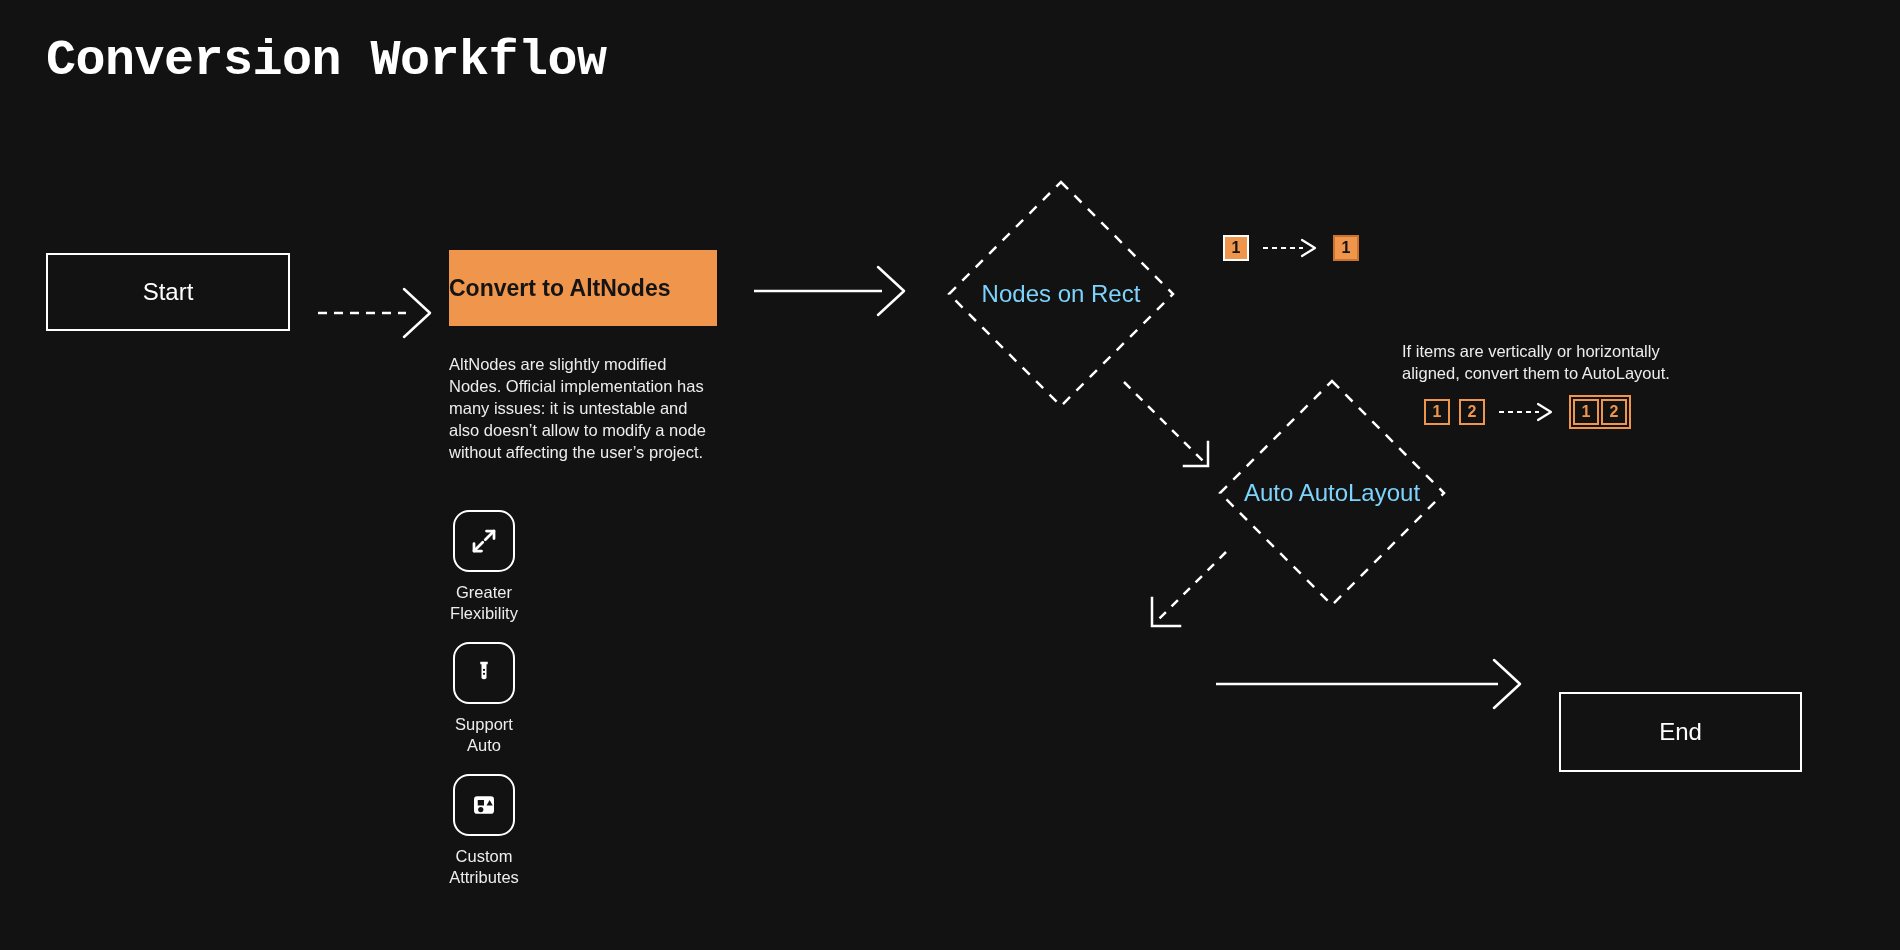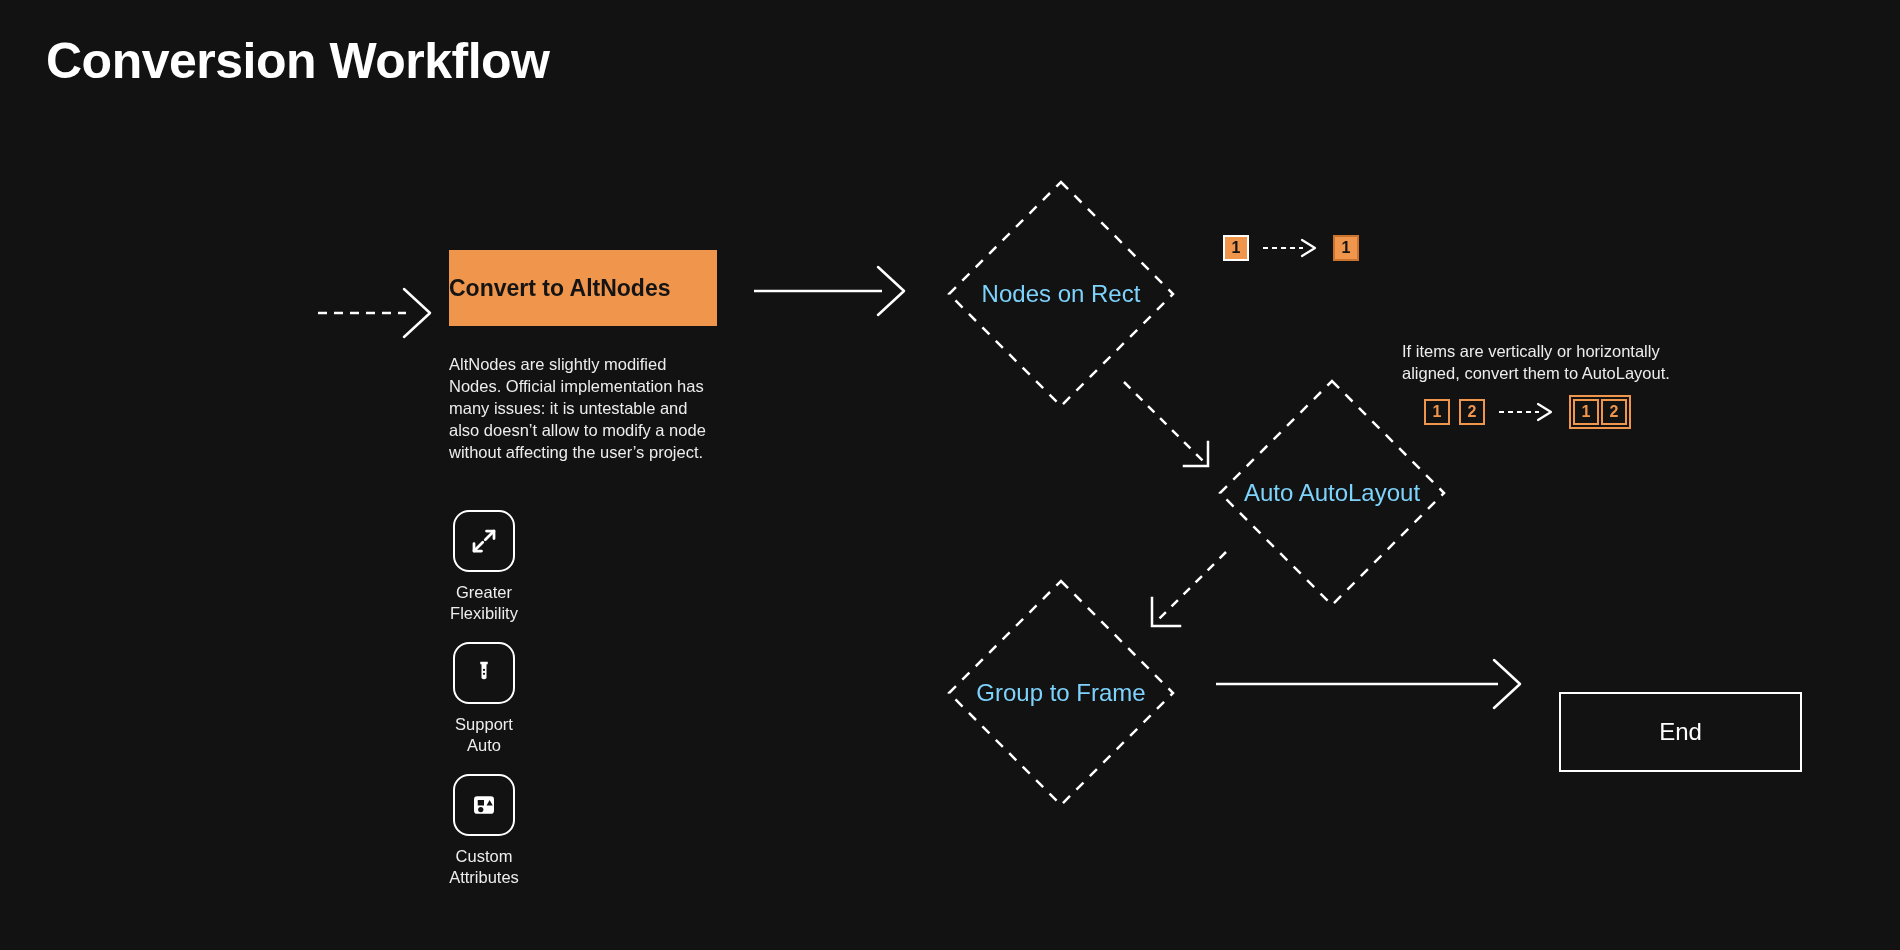--- a/index.html
+++ b/index.html
@@ -26,20 +26,21 @@
   
   .page-title {
     position: absolute;
     left: 46px;
     top: 32px;
     font-size: 50px;
     font-weight: 700;
     letter-spacing: -0.5px;
     color: #ffffff;
     white-space: nowrap;
+    font-family: Liberation Mono, monospace;
   }
 
   
   .term-box {
     position: absolute;
     box-sizing: border-box;
     border: 2px solid #ffffff;
     background: transparent;
     display: flex;
     align-items: center;
@@ -194,20 +195,23 @@
   }
   .mini-arrow svg { display: block; overflow: visible; }
 </style>
 </head>
 <body>
 
 <div class="canvas">
 
   <div class="page-title">Conversion Workflow</div>
 
+  <div class="term-box" id="start-box">
+    <span>Start</span>
+  </div>
 
   <div class="connector" style="left:318px; top:283px; width:118px; height:60px;">
     <svg width="118" height="60" viewBox="0 0 118 60">
       <line x1="0" y1="30" x2="88" y2="30" stroke="#ffffff" stroke-width="2.5" stroke-dasharray="9 7"></line>
       <polyline points="86,6 112,30 86,54" fill="none" stroke="#ffffff" stroke-width="2.5" stroke-linecap="round" stroke-linejoin="round"></polyline>
     </svg>
   </div>
 
   <div class="process-box">
     <span>Convert to AltNodes</span>
@@ -319,28 +323,20 @@
     </div>
   </div>
 
   <div class="connector" style="left:1140px; top:548px; width:110px; height:100px;">
     <svg width="110" height="100" viewBox="0 0 110 100">
       <line x1="86" y1="4" x2="14" y2="76" stroke="#ffffff" stroke-width="2.5" stroke-dasharray="9 8"></line>
       <polyline points="12,50 12,78 40,78" fill="none" stroke="#ffffff" stroke-width="2.5" stroke-linecap="square" stroke-linejoin="miter"></polyline>
     </svg>
   </div>
 
-  <div class="diamond-wrap" id="dia-group-to-frame">
-    <div class="diamond-shape">
-      <svg width="232" height="232" viewBox="0 0 232 232">
-        <polygon points="116,4 228,116 116,228 4,116" fill="none" stroke="#ffffff" stroke-width="2.5" stroke-dasharray="10 9"></polygon>
-      </svg>
-    </div>
-    <div class="diamond-label">Group to Frame</div>
-  </div>
 
 
   <div class="connector" style="left:1216px; top:656px; width:310px; height:56px;">
     <svg width="310" height="56" viewBox="0 0 310 56">
       <line x1="0" y1="28" x2="282" y2="28" stroke="#ffffff" stroke-width="2.5"></line>
       <polyline points="278,4 304,28 278,52" fill="none" stroke="#ffffff" stroke-width="2.5" stroke-linecap="round" stroke-linejoin="round"></polyline>
     </svg>
   </div>
 
   <div class="term-box" id="end-box">

